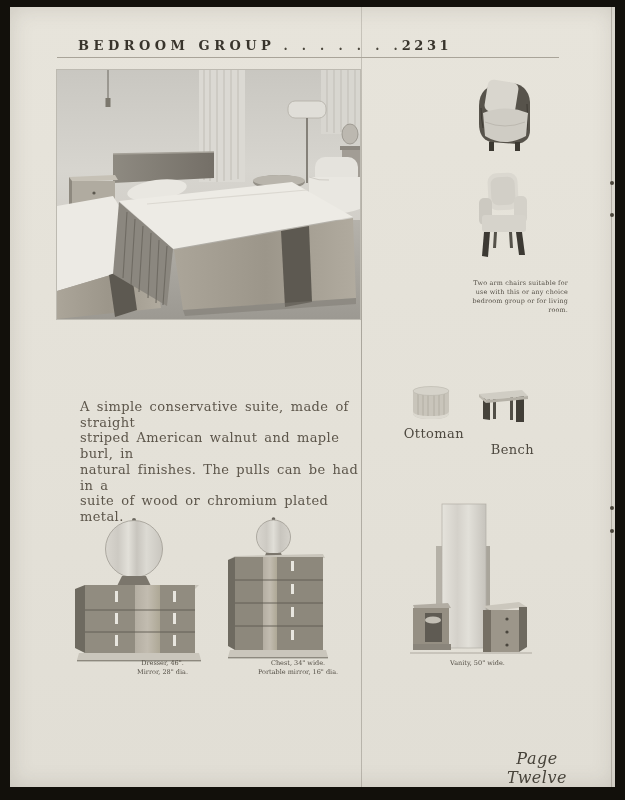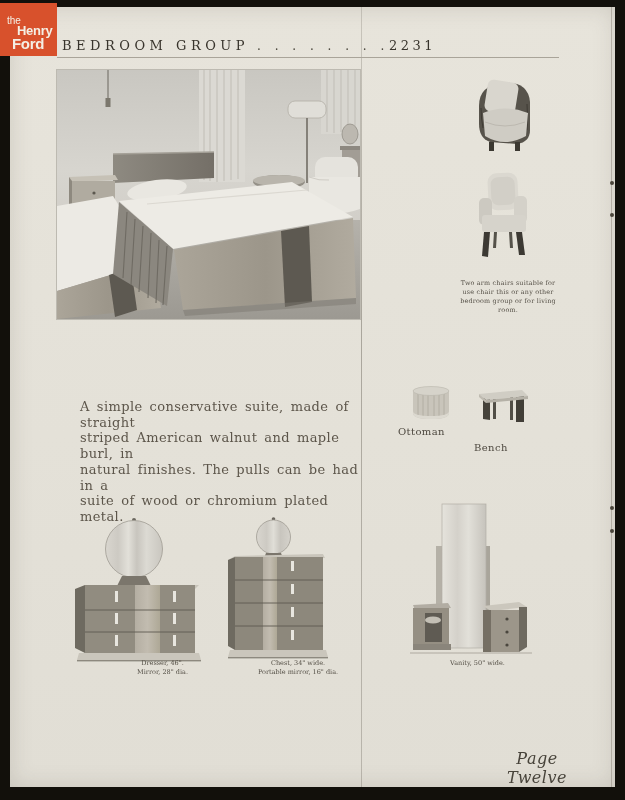--- a/index.html
+++ b/index.html
@@ -14,59 +14,54 @@
   .hole{position:absolute;width:4px;height:4px;border-radius:50%;background:#4a453a;}
 
   
   .logo{position:absolute;left:0;top:3px;width:57px;height:53px;background:#d8512c;
         font-family:"Liberation Sans","DejaVu Sans",sans-serif;color:#f4efe4;}
   .logo .the{position:absolute;left:7px;top:12px;font-size:10px;}
   .logo .henry{position:absolute;left:17px;top:20px;font-size:13px;font-weight:bold;letter-spacing:-.3px;}
   .logo .ford{position:absolute;left:12px;top:32px;font-size:15px;font-weight:bold;letter-spacing:-.3px;}
 
   
-  .header-row{position:absolute;left:62px;top:38px;width:374px;display:flex;align-items:baseline;
-              color:#38342c;font-weight:normal;text-align:right;}
+  .header-row{position:absolute;left:78px;top:38px;width:374px;display:flex;align-items:baseline;
+              color:#38342c;font-weight:bold;text-align:right;}
   .h-title{font-size:13px;letter-spacing:4.5px;white-space:nowrap;}
   .h-dots{flex:1;font-size:12px;letter-spacing:5px;white-space:nowrap;overflow:hidden;padding-left:8px;color:#4a463c;}
   .h-num{font-size:13px;letter-spacing:3.5px;white-space:nowrap;}
   .header-rule{position:absolute;left:57px;top:57px;width:502px;height:1px;background:#a9a499;}
 
   .photo-frame{position:absolute;left:57px;top:70px;width:303px;height:249px;outline:1px solid #bdbab1;}
-  .cap{position:absolute;text-align:center;color:#534e45;font-size:6.5px;line-height:1.4;letter-spacing:.2px;}
+  .cap{position:absolute;text-align:right;color:#534e45;font-size:6.5px;line-height:1.4;letter-spacing:.2px;}
   .photo-cap{left:70px;top:322px;width:280px;}
   .chairs-cap{left:448px;top:279px;width:120px;font-size:6.4px;}
 
   .body-par{position:absolute;left:80px;top:399px;width:290px;color:#5c554a;
             font-size:13px;line-height:15.7px;letter-spacing:.4px;word-spacing:2.5px;}
 
-  .small-label{position:absolute;text-align:left;color:#4e4940;font-size:10px;letter-spacing:.4px;}
+  .small-label{position:absolute;text-align:right;color:#4e4940;font-size:13px;letter-spacing:.4px;}
   .fig{position:absolute;}
 
   .fcap{position:absolute;text-align:center;color:#534e45;font-size:6.5px;line-height:1.45;}
   .page-num{position:absolute;left:492px;top:749px;width:90px;text-align:center;
             font-style:italic;font-size:16px;color:#47433a;letter-spacing:.5px;}
 </style>
 </head>
 <body>
 
 <div class="canvas">
   <div class="page"></div>
   <div class="gutter"></div>
   <div class="page-edge"></div>
   <div class="hole" style="left:610px;top:181px;"></div>
   <div class="hole" style="left:610px;top:213px;"></div>
   <div class="hole" style="left:610px;top:506px;"></div>
   <div class="hole" style="left:610px;top:529px;"></div>
 
-  <div class="logo">
-    <span class="the">the</span>
-    <span class="henry">Henry</span>
-    <span class="ford">Ford</span>
-  </div>
 
   <div class="header-row">
     <span class="h-title">BEDROOM GROUP</span>
     <span class="h-dots">. . . . . . . . . . .</span>
     <span class="h-num">2231</span>
   </div>
   <div class="header-rule"></div>
 
   <div class="photo-frame fig">
     <svg viewBox="0 0 303 249" width="303" height="249">
@@ -174,21 +169,21 @@
       <rect x="44" y="26" width="13" height="27" rx="5" fill="#d4d1c9"></rect>
       <rect x="12" y="45" width="44" height="17" rx="3" fill="#d6d3cb"></rect>
       <polygon points="14,62 20,62 18,87 12,86" fill="#3c3933"></polygon>
       <polygon points="46,62 52,62 55,85 49,85" fill="#3c3933"></polygon>
       <polygon points="24,62 27,62 26,78 23,78" fill="#55524a"></polygon>
       <polygon points="39,62 42,62 43,78 40,78" fill="#55524a"></polygon>
     </svg>
   </div>
   <div class="cap chairs-cap">
     <div>Two arm chairs suitable for</div>
-    <div>use chair this or any other</div>
+    <div>use with this or any choice</div>
     <div>bedroom group or for living</div>
     <div>room.</div>
   </div>
 
   <div class="body-par">
     <div>A simple conservative suite, made of straight</div>
     <div>striped American walnut and maple burl, in</div>
     <div>natural finishes.  The pulls can be had in a</div>
     <div>suite of wood or chromium plated metal.</div>
   </div>

